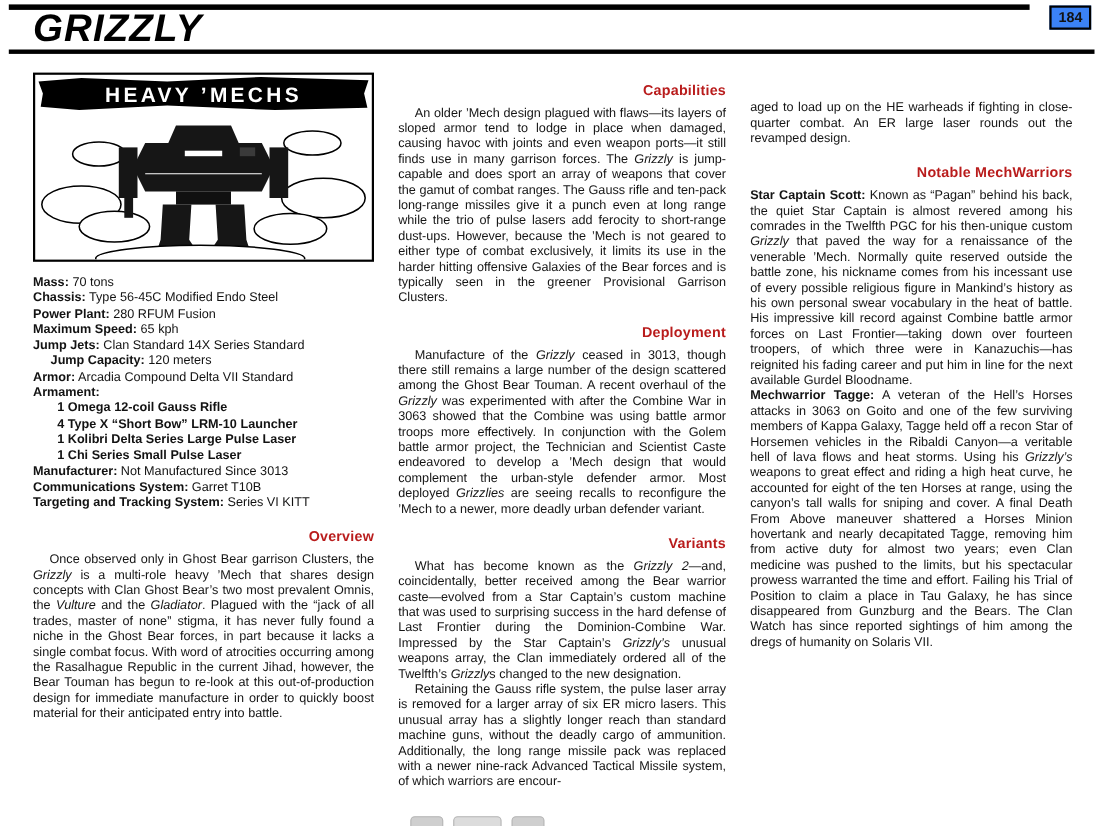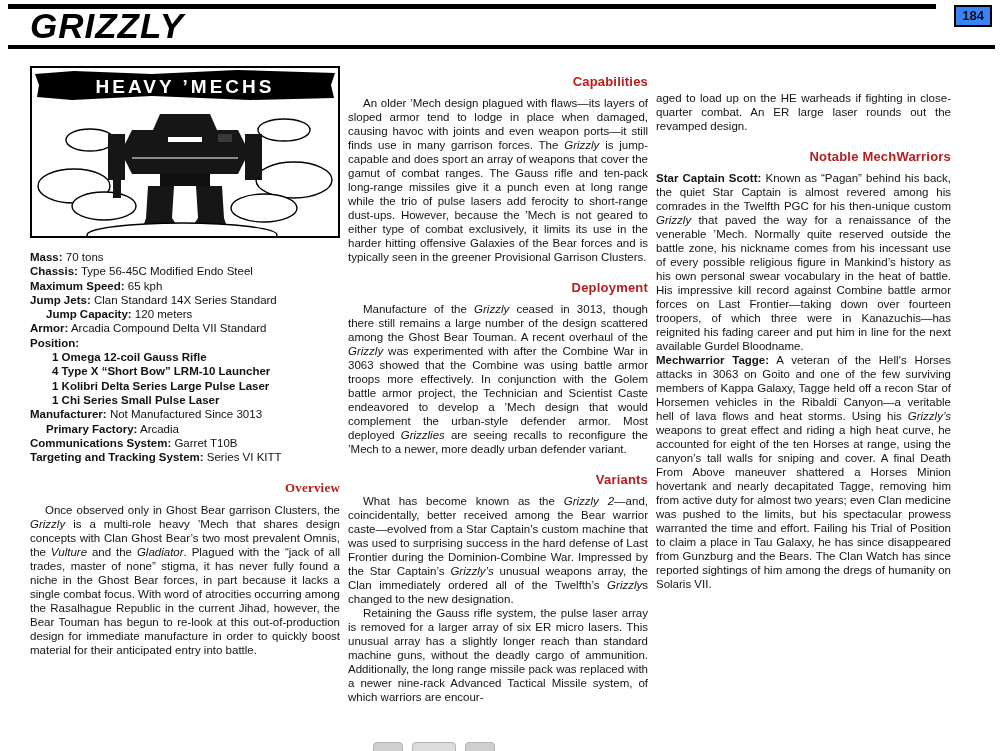--- a/index.html
+++ b/index.html
@@ -20,21 +20,21 @@
     font-size:13px; font-weight:bold; line-height:16px; background:#3b82f6;
   }
   .masthead-title {
     position:absolute; left:30px; top:6px;
     font-size:35px; font-weight:bold; font-style:italic;
     letter-spacing:1px; color:#000;
   }
   .rule-mid { position:absolute; left:8px; top:45px; width:987px; height:4px; background:#000; }
 
   
-  .columns { position:absolute; left:30px; top:66px; width:945px; display:flex; gap:8px; }
+  .columns { position:absolute; left:30px; top:66px; width:945px; display:flex; gap:22px; }
   .col { text-align:justify; }
   .col-left  { width:310px; }
   .col-mid   { width:300px; padding-top:2px; }
   .col-right { width:295px; padding-top:25px; }
 
   
   .illus-box {
     width:310px; height:172px; border:2px solid #000; background:#fff;
     overflow:hidden; margin-bottom:12px;
   }
@@ -45,21 +45,21 @@
   .spec-line { white-space:nowrap; }
   .spec-line.ind1 { padding-left:16px; }
   .spec-line.ind2 { padding-left:22px;font-weight:bold; }
 
   
   .section-heading {
     font-size:13px; font-weight:bold; letter-spacing:0.2px;
     text-align:right; margin:16px 0 7px 0; color:#b91c1c;
   }
   .section-heading.first { margin-top:6px; }
-  .col-left .section-heading { margin-top:16px;font-family:Liberation Serif, serif; }
+  .col-left .section-heading { margin-top:16px; }
   p.body {
     font-size:11.5px; line-height:14px; text-align:justify; color:#141414;
   }
   p.body.indent { text-indent:15px; }
   p.body + p.body { margin-top:0; }
   p.body.spaced { margin-top:13px; }
 
   
   .footer-partial {
     position:absolute; left:373px; bottom:-5px; height:14px;
@@ -120,31 +120,31 @@
 
           <g stroke="#000" stroke-width="1.4" fill="#fff">
             <ellipse cx="150" cy="167" rx="95" ry="12"></ellipse>
           </g>
         </svg>
       </div>
 
       <div class="specs">
         <div class="spec-line"><b>Mass:</b> 70 tons</div>
         <div class="spec-line"><b>Chassis:</b> Type 56-45C Modified Endo Steel</div>
+        <div class="spec-line"><b>Power Plant:</b> 280 RFUM Fusion</div>
         <div class="spec-line"><b>Maximum Speed:</b> 65 kph</div>
         <div class="spec-line"><b>Jump Jets:</b> Clan Standard 14X Series Standard</div>
         <div class="spec-line ind1"><b>Jump Capacity:</b> 120 meters</div>
         <div class="spec-line"><b>Armor:</b> Arcadia Compound Delta VII Standard</div>
-        <div class="spec-line"><b>Position:</b></div>
+        <div class="spec-line"><b>Armament:</b></div>
         <div class="spec-line ind2">1 Omega 12-coil Gauss Rifle</div>
         <div class="spec-line ind2">4 Type X “Short Bow” LRM-10 Launcher</div>
         <div class="spec-line ind2">1 Kolibri Delta Series Large Pulse Laser</div>
         <div class="spec-line ind2">1 Chi Series Small Pulse Laser</div>
         <div class="spec-line"><b>Manufacturer:</b> Not Manufactured Since 3013</div>
-        <div class="spec-line ind1"><b>Primary Factory:</b> Arcadia</div>
         <div class="spec-line"><b>Communications System:</b> Garret T10B</div>
         <div class="spec-line"><b>Targeting and Tracking System:</b> Series VI KITT</div>
       </div>
 
       <h3 class="section-heading">Overview</h3>
       <p class="body indent">Once observed only in Ghost Bear garrison Clusters, the <i>Grizzly</i> is a multi-role heavy ’Mech that shares design concepts with Clan Ghost Bear’s two most prevalent Omnis, the <i>Vulture</i> and the <i>Gladiator</i>. Plagued with the “jack of all trades, master of none” stigma, it has never fully found a niche in the Ghost Bear forces, in part because it lacks a single combat focus.  With word of atrocities occurring among the Rasalhague Republic in the current Jihad, however, the Bear Touman has begun to re-look at this out-of-production design for immediate manufacture in order to quickly boost material for their anticipated entry into battle.</p>
     </div>
 
     <div class="col col-mid">
       <h3 class="section-heading first">Capabilities</h3>

